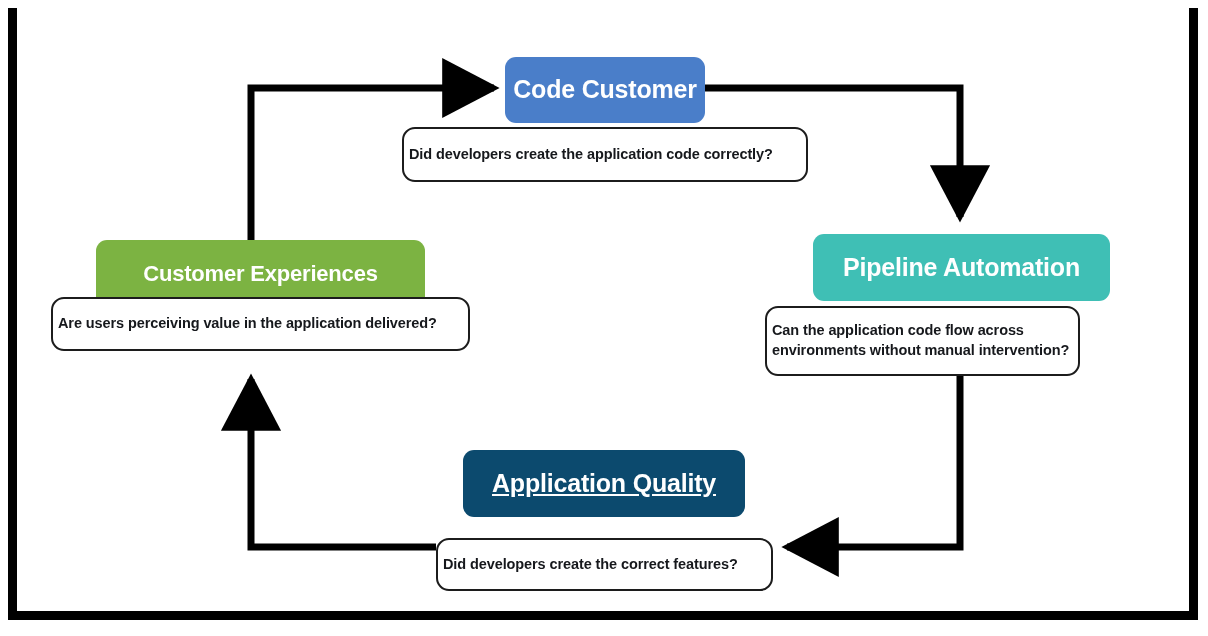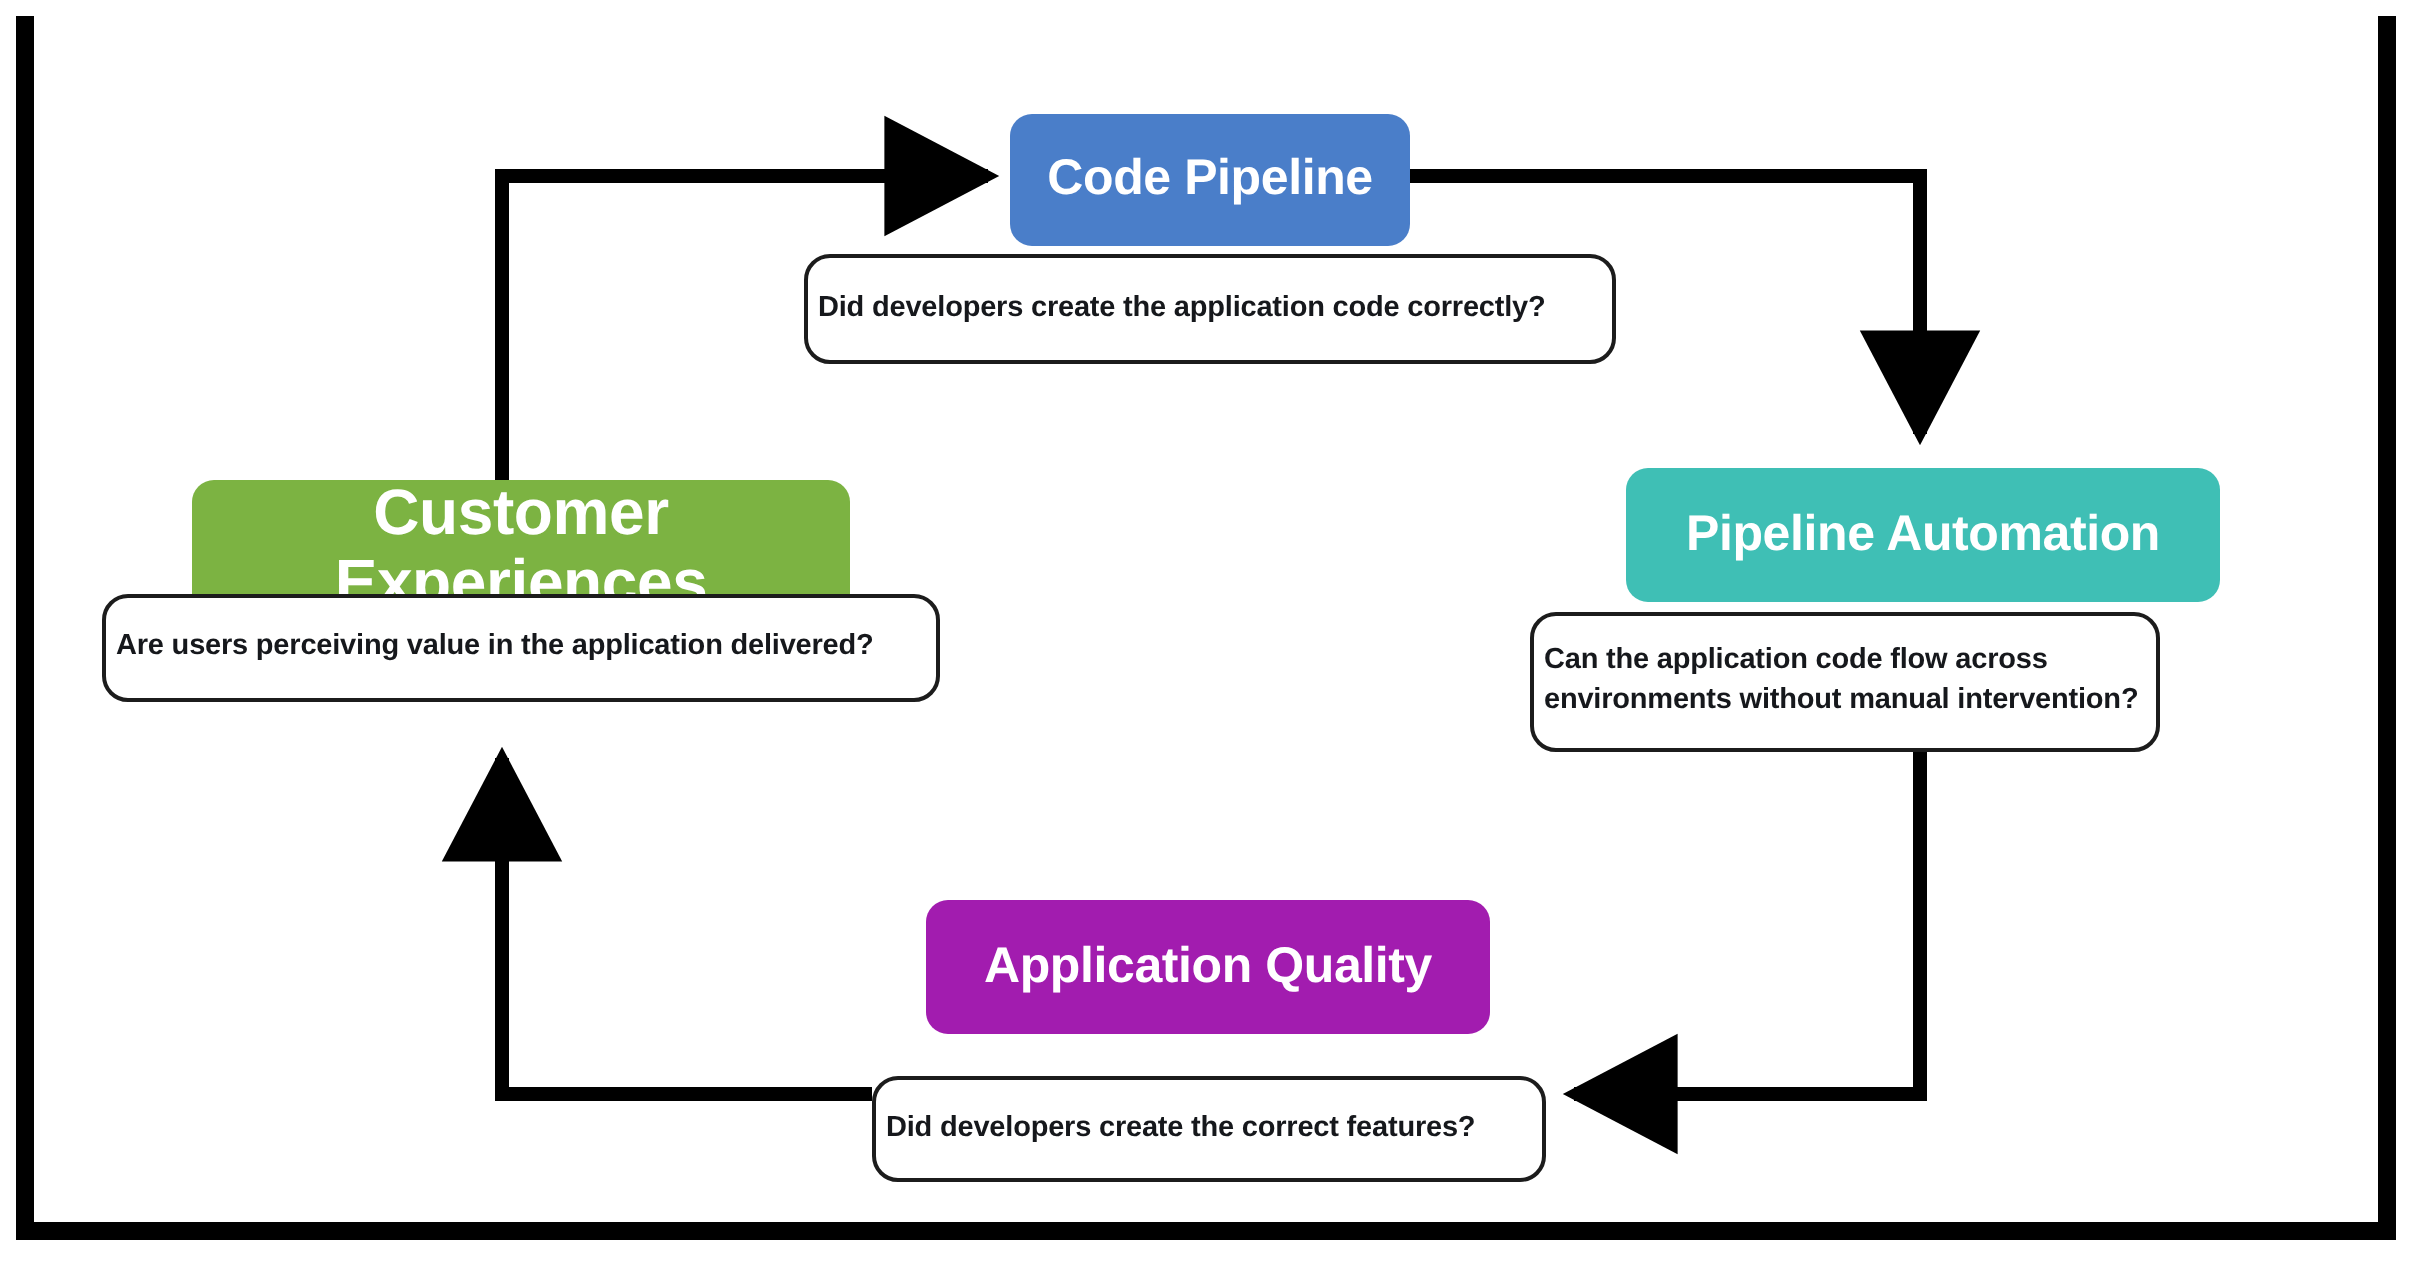--- a/index.html
+++ b/index.html
@@ -96,21 +96,21 @@
     background: #3cb75e;
     font-size: 25px;
   }
   #callout-application-quality {
     left: 436px; top: 538px; width: 337px; height: 53px;
   }
 
   #node-customer-experiences {
     left: 96px; top: 240px; width: 329px; height: 68px;
     background: #7cb342;
-    font-size: 32px;
+    font-size: 22px;
   }
   #callout-customer-experiences {
     left: 51px; top: 297px; width: 419px; height: 54px;
   }
 </style>
 </head>
 <body>
 
 <div id="canvas">
 
@@ -133,34 +133,34 @@
     <path d="M251,240 L251,88 L494,88" fill="none" stroke="#000000" stroke-width="7" stroke-linecap="butt" stroke-linejoin="miter" marker-end="url(#ah-right)"></path>
 
     <path d="M705,88 L960,88 L960,217" fill="none" stroke="#000000" stroke-width="7" stroke-linecap="butt" stroke-linejoin="miter" marker-end="url(#ah-down)"></path>
 
     <path d="M960,376 L960,547 L787,547" fill="none" stroke="#000000" stroke-width="7" stroke-linecap="butt" stroke-linejoin="miter" marker-end="url(#ah-left)"></path>
 
     <path d="M436,547 L251,547 L251,379" fill="none" stroke="#000000" stroke-width="7" stroke-linecap="butt" stroke-linejoin="miter" marker-end="url(#ah-up)"></path>
   </svg>
 
   <div class="node" id="node-code-quality" style="background: rgb(74, 126, 201); color: rgb(255, 255, 255);">
-    <span class="node-label">Code Pipeline</span>
+    <span class="node-label">Code Customer</span>
   </div>
   <div class="callout" id="callout-code-quality">
     <span class="callout-text">Did developers create the application code correctly?</span>
   </div>
 
   <div class="node" id="node-pipeline-automation" style="background: rgb(63, 191, 181); color: rgb(255, 255, 255);">
     <span class="node-label">Pipeline Automation</span>
   </div>
   <div class="callout" id="callout-pipeline-automation">
     <span class="callout-text">Can the application code flow across environments without manual intervention?</span>
   </div>
 
-  <div class="node" id="node-application-quality" style="background: #a21caf; color: rgb(255, 255, 255);">
+  <div class="node" id="node-application-quality" style="background: #0c4a6e; color: rgb(255, 255, 255); text-decoration: underline;">
     <span class="node-label">Application Quality</span>
   </div>
   <div class="callout" id="callout-application-quality">
     <span class="callout-text">Did developers create the correct features?</span>
   </div>
 
   <div class="node" id="node-customer-experiences" style="background: rgb(124, 179, 66); color: rgb(255, 255, 255);">
     <span class="node-label">Customer Experiences</span>
   </div>
   <div class="callout" id="callout-customer-experiences">

